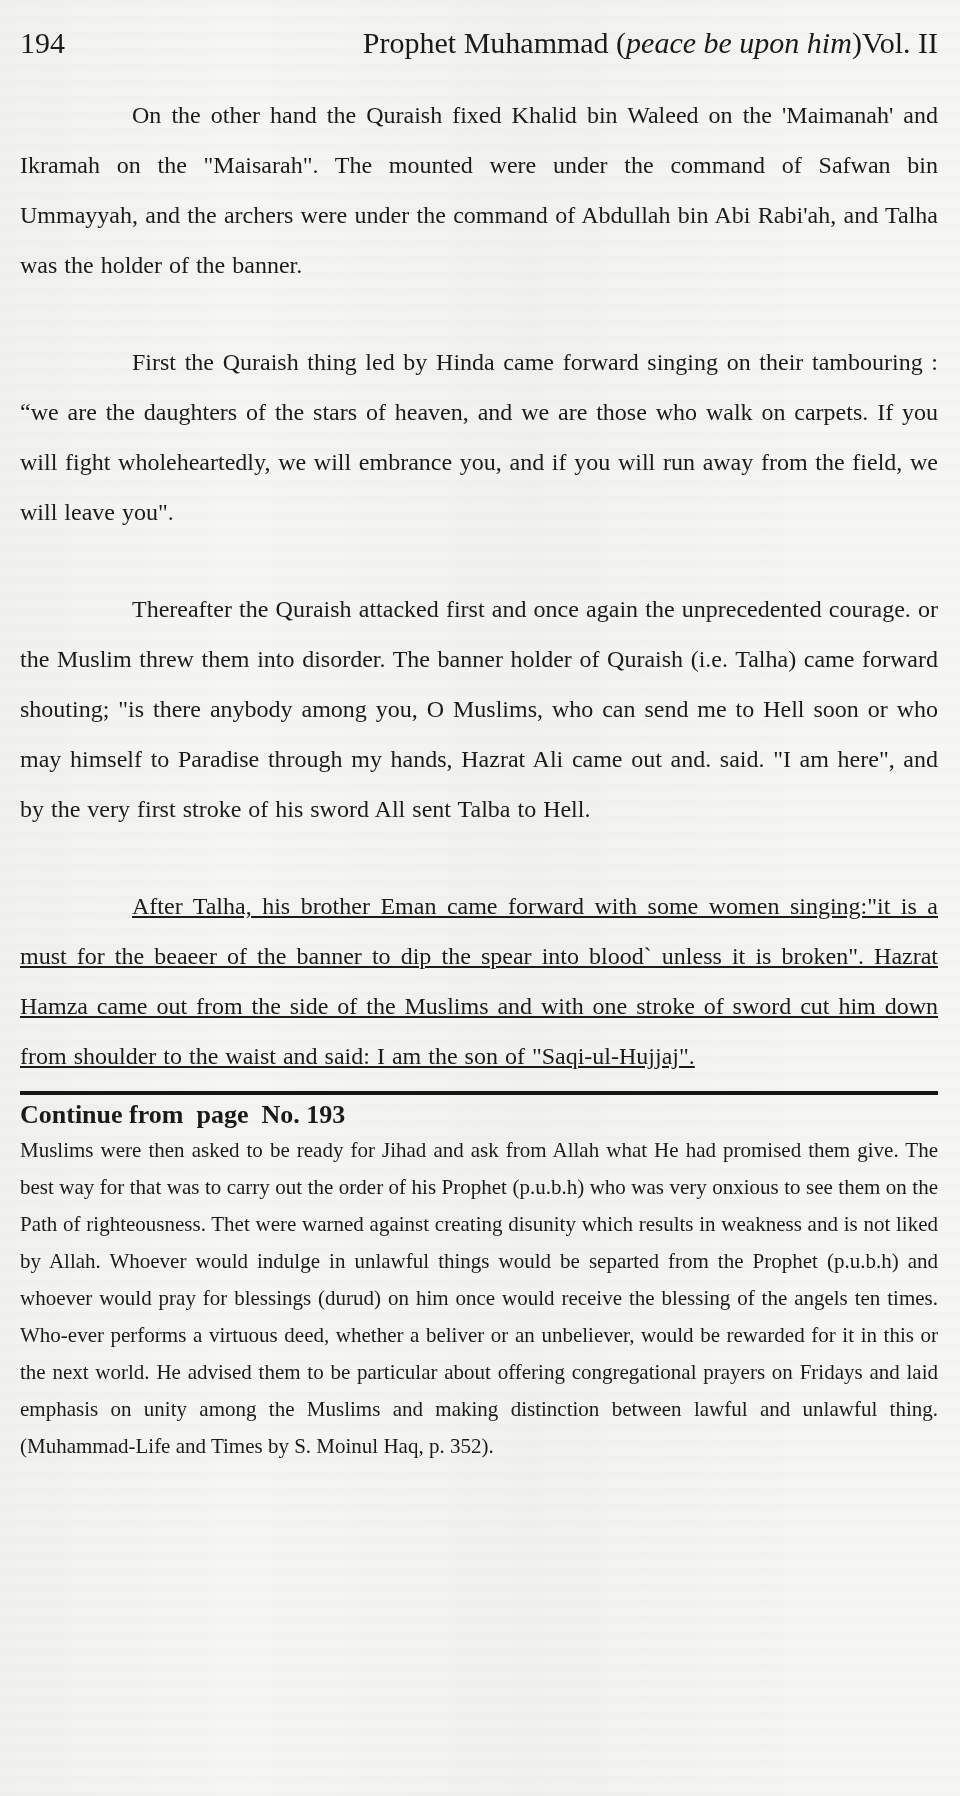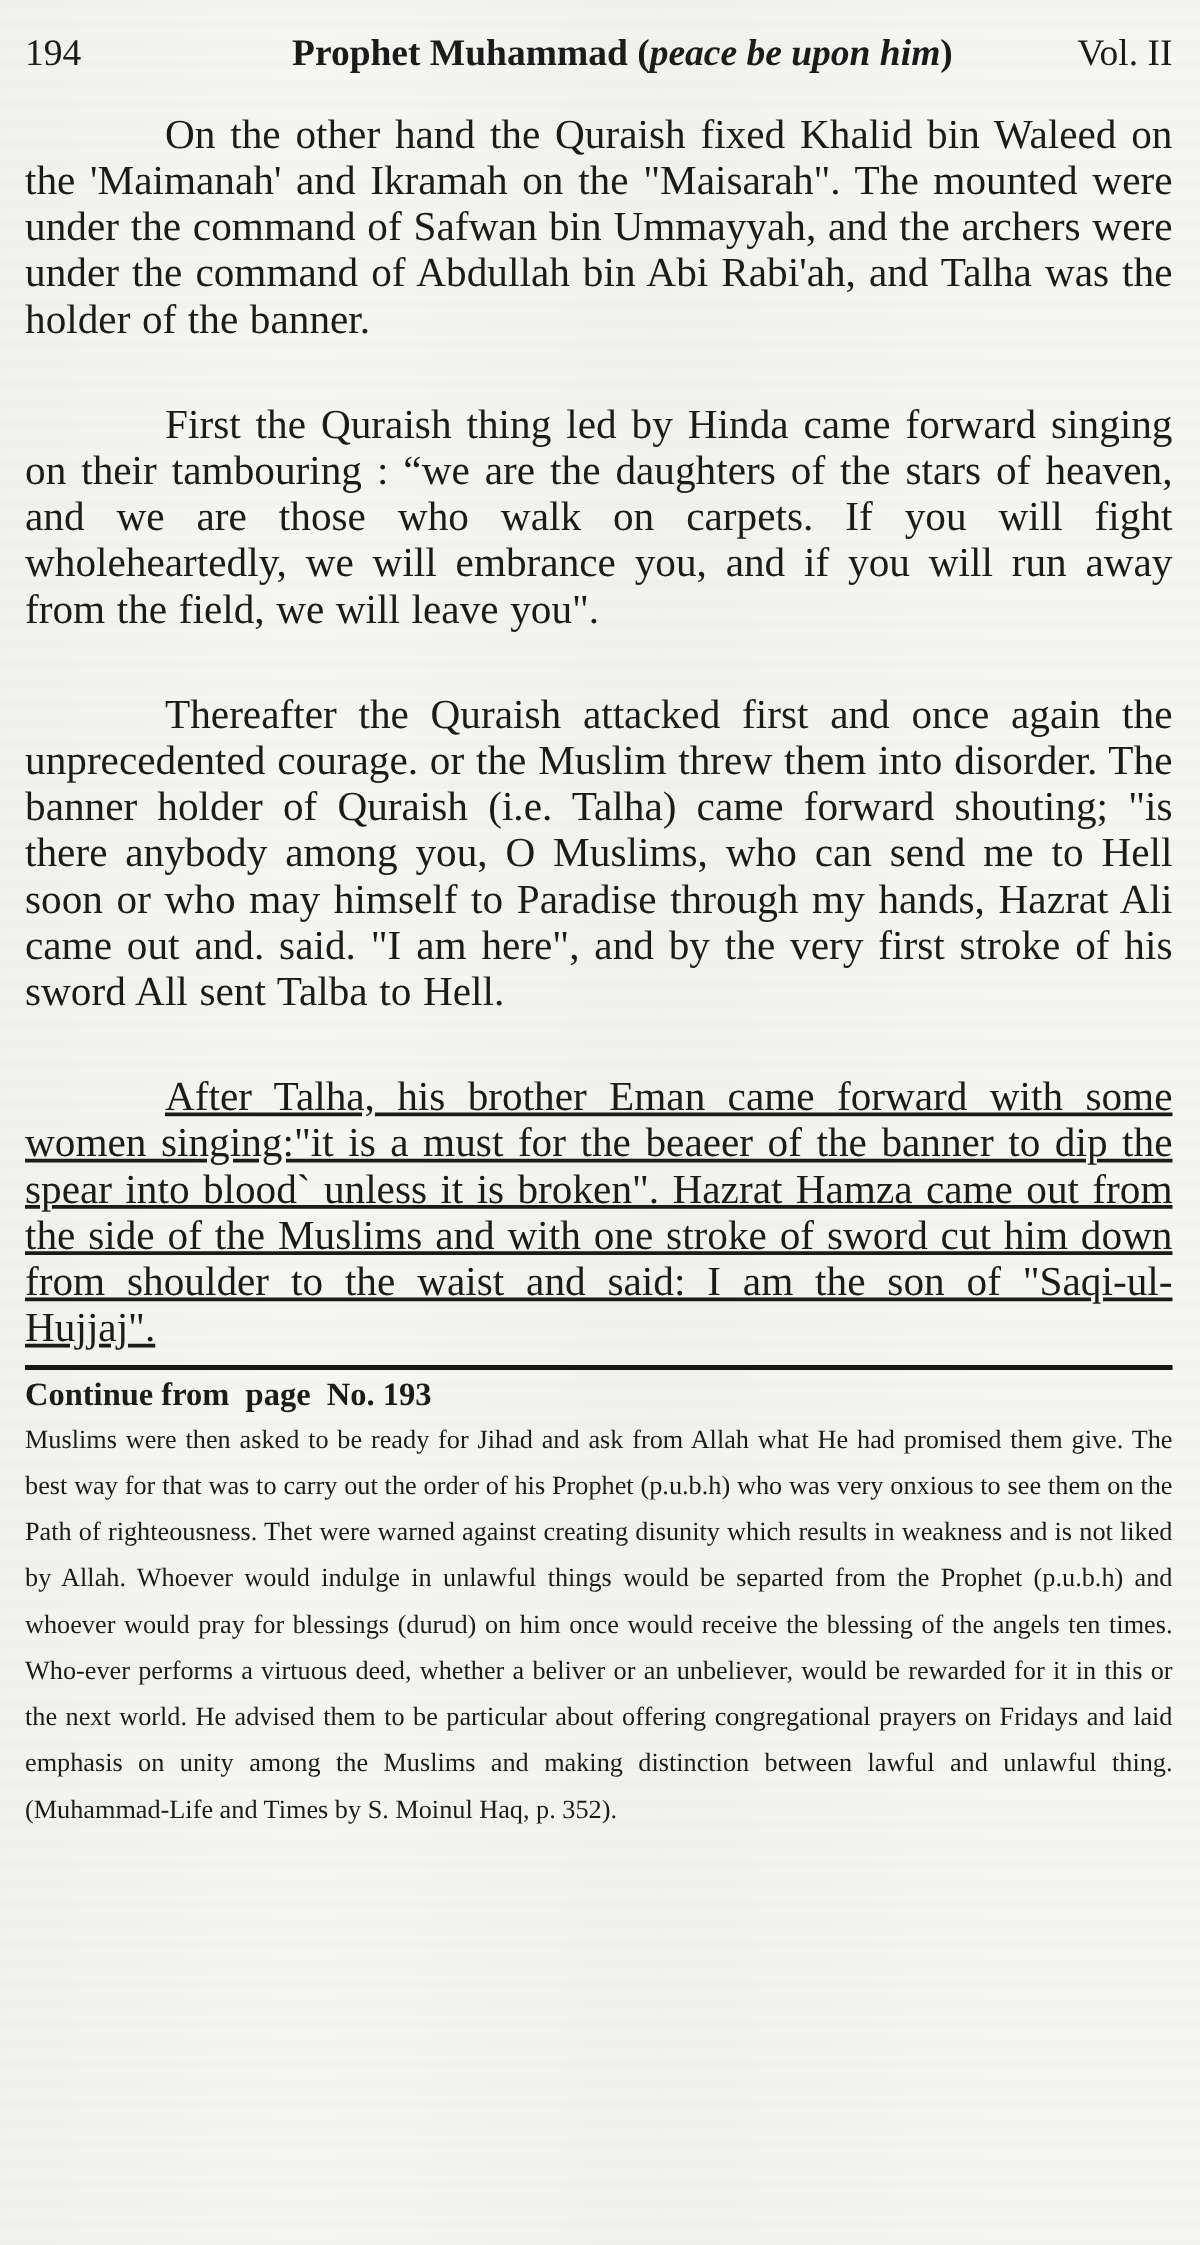--- a/index.html
+++ b/index.html
@@ -29,32 +29,31 @@
     font-size: 30px;
     line-height: 38px;
     white-space: nowrap;
   }
   .page-header .page-num {
     width: 114px;
     flex: 0 0 auto;
   }
   .page-header .running-title {
     flex: 1 1 auto;
-    text-align: center;
-    font-weight: bold;
+    text-align: right;
   }
   .page-header .volume {
     flex: 0 0 auto;
   }
   main {
     margin-top: 28px;
   }
   main p.body-para {
-    font-size: 33px;
-    line-height: 37px;
+    font-size: 24px;
+    line-height: 50px;
     text-align: justify;
     text-indent: 112px;
     margin: 0 0 47px 0;
     word-spacing: 1px;
   }
   main p.body-para.last {
     margin-bottom: 10px;
     text-decoration: underline;
   }
   .footnote-divider {

